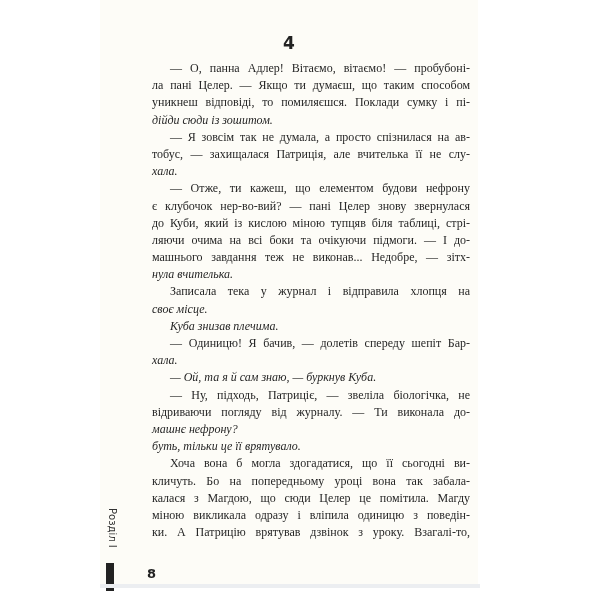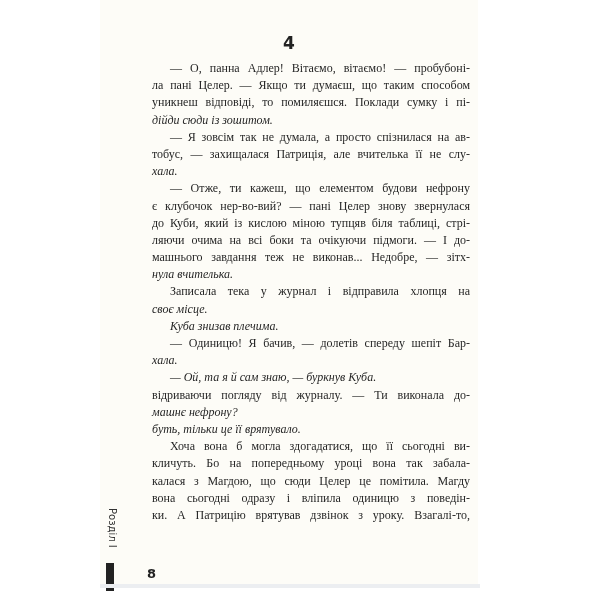--- a/index.html
+++ b/index.html
@@ -71,31 +71,32 @@
         <span class="line indent last">Куба знизав плечима.</span>
       </div>
       <div>
         <span class="line indent">— Одиницю! Я бачив, — долетів спереду шепіт Бар-</span>
         <span class="line last">хала.</span>
       </div>
       <div>
         <span class="line indent last">— Ой, та я й сам знаю, — буркнув Куба.</span>
       </div>
       <div>
+        <span class="line indent">— Ну, підходь, Патриціє, — звеліла біологічка, не</span>
         <span class="line">відриваючи погляду від журналу. — Ти виконала до-</span>
         <span class="line last">машнє нефрону?</span>
       </div>
       <div>
         <span class="line last">буть, тільки це її врятувало.</span>
       </div>
       <div>
         <span class="line indent">Хоча вона б могла здогадатися, що її сьогодні ви-</span>
         <span class="line">кличуть. Бо на попередньому уроці вона так забала-</span>
         <span class="line">калася з Магдою, що сюди Целер це помітила. Магду</span>
-        <span class="line">вона сьогодні одразу і вліпила одиницю з поведін-</span>
+        <span class="line">міною викликала одразу і вліпила одиницю з поведін-</span>
         <span class="line">ки. А Патрицію врятував дзвінок з уроку. Взагалі-то,</span>
       </div>
     </div>
   <div class="running-head">Розділ I</div>
   <div class="thumb-mark"></div>
   <div class="page-number">8</div>
 </div>
 <div class="bottom-strip"></div>
 
 </body></html>

